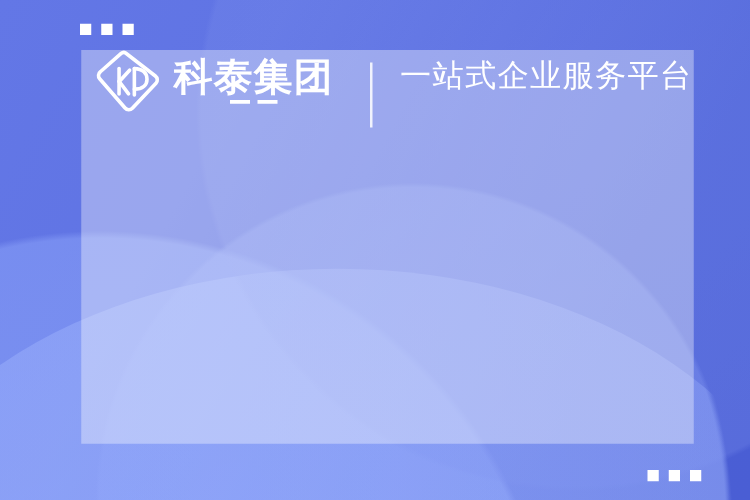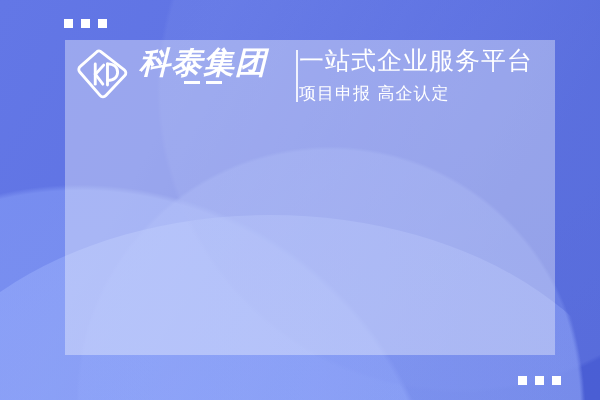--- a/index.html
+++ b/index.html
@@ -76,24 +76,24 @@
     top: 40px;
     width: 490px;
     height: 315px;
     background: rgba(255,255,255,0.36);
   }
 
   
   .brand-row {
     position: absolute;
     left: 75px;
-    top: 47px;
+    top: 34px;
     height: 62px;
     display: flex;
-    font-style: italic;
+    align-items: center;
   }
   .logo-mark {
     width: 54px;
     height: 54px;
     flex: 0 0 auto;
   }
   .brand-cn-wrap {
     margin-left: 10px;
     display: flex;
     flex-direction: column;
@@ -135,21 +135,21 @@
     position: absolute;
     left: 296px;
     top: 50px;
     width: 2px;
     height: 52px;
     background: rgba(255,255,255,0.85);
   }
 
   .tagline-block {
     position: absolute;
-    left: 299px;
+    left: 320px;
     top: 45px;
     width: 250px;
   }
   .tagline-main {
     color: #ffffff;
     font-size: 25px;
     font-weight: 400;
     letter-spacing: 1px;
     line-height: 1.25;
     white-space: nowrap;
@@ -213,21 +213,20 @@
         <span class="brand-en-rule"></span>
         <span class="brand-en-rule"></span>
       </div>
     </div>
   </div>
 
   <div class="v-divider"></div>
 
   <div class="tagline-block">
     <div class="tagline-main">一站式企业服务平台</div>
-    <div class="tagline-sub">项目申报 高企认定</div>
   </div>
 
 
   <div class="dots dots-br">
     <span class="sq"></span>
     <span class="sq"></span>
     <span class="sq"></span>
   </div>
 
 </div>

